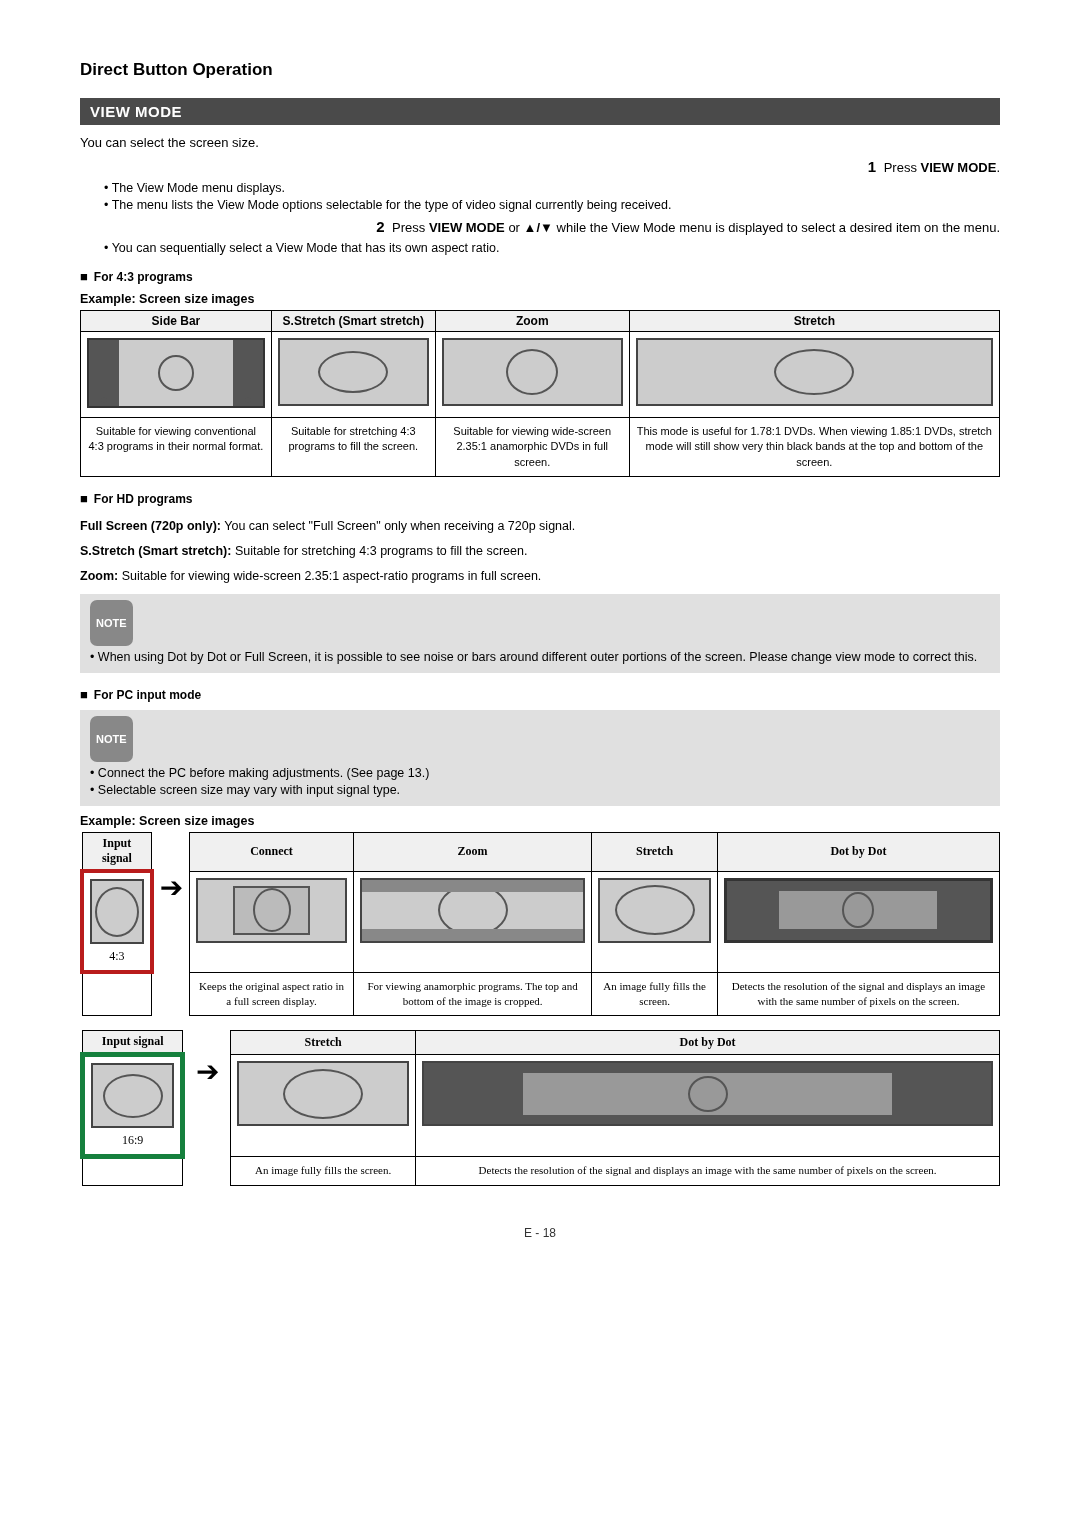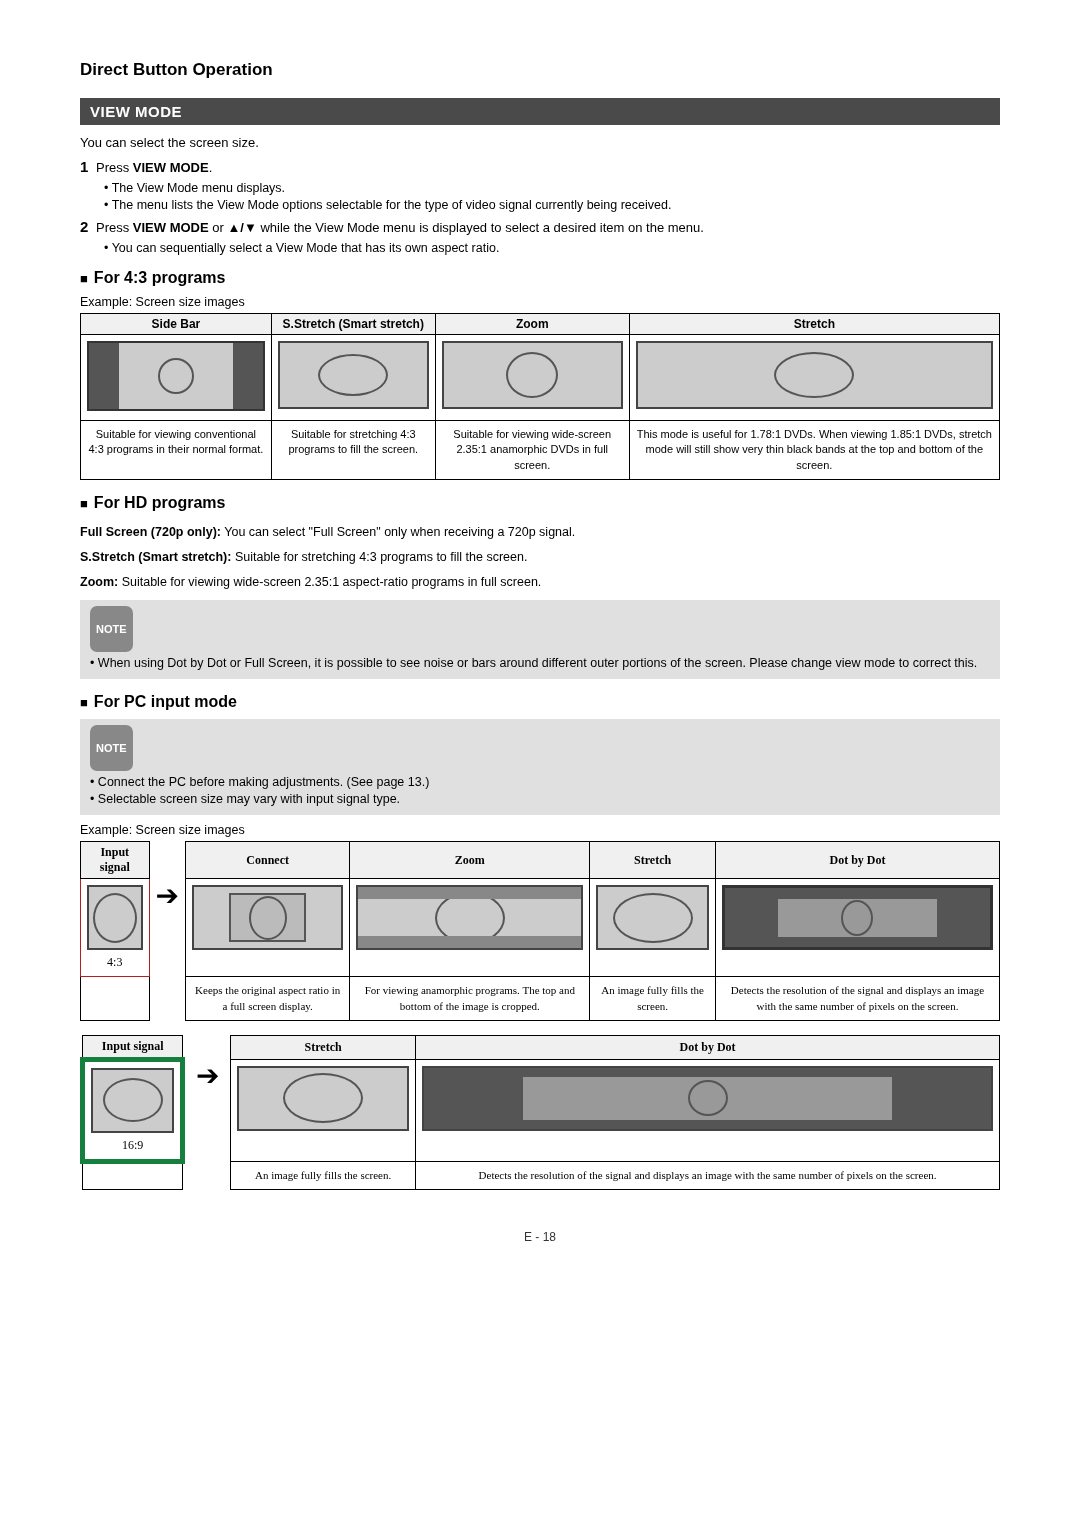--- a/index.html
+++ b/index.html
@@ -26,47 +26,48 @@
       margin-bottom: 10px;
       letter-spacing: 0.5px;
     }
     .intro-text {
       margin-bottom: 8px;
       font-size: 13px;
     }
     .step {
       margin-bottom: 6px;
       font-size: 13px;
+      text-align: right;
     }
     .step-num {
       font-weight: bold;
       font-size: 15px;
       margin-right: 4px;
     }
     .bullet {
       margin-left: 24px;
       margin-bottom: 3px;
       font-size: 12.5px;
     }
     .subsection-title {
-      font-size: 16px;
+      font-size: 12px;
       font-weight: bold;
       margin-top: 14px;
       margin-bottom: 6px;
       display: flex;
       align-items: center;
       gap: 6px;
     }
     .subsection-title::before {
       content: '■';
       font-size: 13px;
     }
     .example-label {
       font-size: 12.5px;
-      font-weight: normal;
+      font-weight: bold;
       margin-bottom: 4px;
       margin-top: 8px;
     }
     
     .prog-table {
       width: 100%;
       border-collapse: collapse;
       margin-bottom: 10px;
       font-size: 12px;
     }
@@ -336,21 +337,21 @@
       <th style="border:none; background:#fff;"></th>
       <th>Connect</th>
       <th>Zoom</th>
       <th>Stretch</th>
       <th>Dot by Dot</th>
     </tr>
   </thead>
   <tbody>
     <tr>
 
-      <td style="border:1px solid #b91c1c;">
+      <td style="border:4px solid #b91c1c;">
         <div class="screen-box" style="background:#ccc; height:65px;">
           <div class="oval oval-small" style="width:44px; height:50px;"></div>
         </div>
         <div style="text-align:center; font-size:12px;">4:3</div>
       </td>
 
       <td class="arrow-cell" style="border:none; background:#fff;">➔</td>
 
       <td>
         <div class="screen-box" style="background:#ccc; height:65px;">

